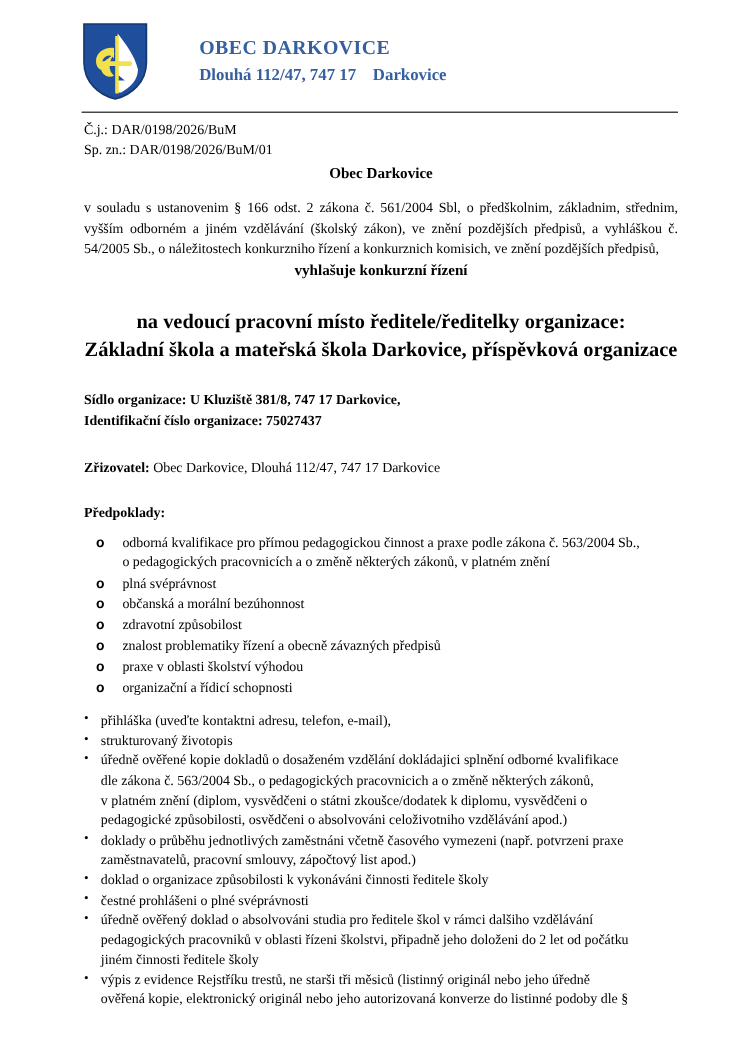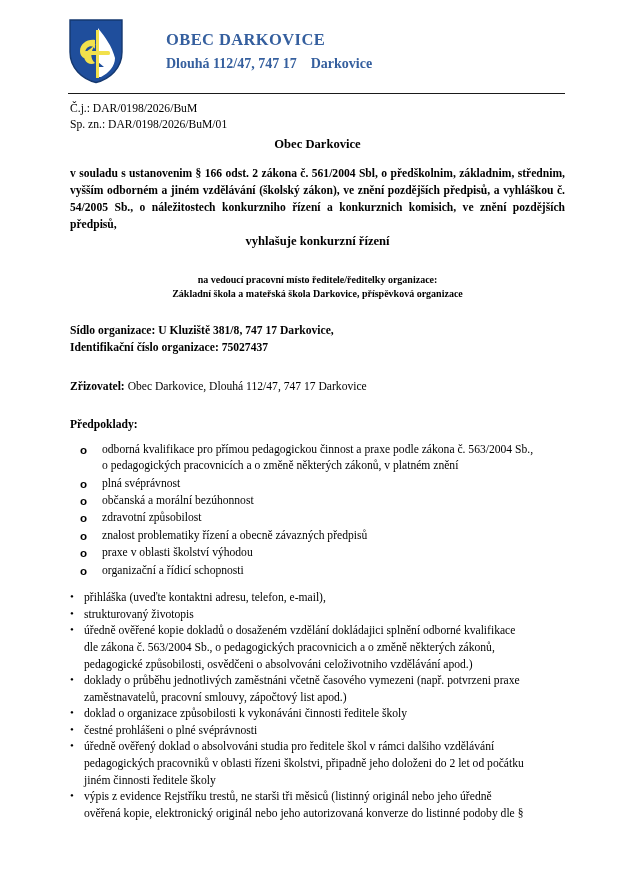--- a/index.html
+++ b/index.html
@@ -86,29 +86,28 @@
 
   .subject {
     margin-top: 2px;
     font-size: 12.6px;
   }
 
   .para {
     margin-top: 13px;
     text-align: justify;
     line-height: 1.45;
-    font-weight: bold;
   }
 
   .heading-1 {
     font-size: 12.6px;
   }
   .heading-2 {
     margin-top: 22px;
-    font-size: 10px;
+    font-size: 17px;
     line-height: 1.42;
   }
 
   .block {
     margin-top: 22px;
     font-weight: bold;
     line-height: 1.45;
   }
   .block.normal-weight { font-weight: normal; }
   .block .lbl { font-weight: bold; }
@@ -251,20 +250,21 @@
         <span class="cont">přihláška (uveďte kontaktni adresu, telefon, e-mail),</span>
       </li>
       <li>
         <span class="bullet">•</span>
         <span class="cont">strukturovaný životopis</span>
       </li>
       <li>
         <span class="bullet">•</span>
         <span class="cont">úředně ověřené kopie dokladů o dosaženém vzdělání dokládajici splnění odborné kvalifikace</span>
         <span class="cont">dle zákona č. 563/2004 Sb., o pedagogických pracovnicich a o změně některých zákonů,</span>
+        <span class="cont">v platném znění (diplom, vysvědčeni o státni zkoušce/dodatek k diplomu, vysvědčeni o</span>
         <span class="cont">pedagogické způsobilosti, osvědčeni o absolvováni celoživotniho vzdělávání apod.)</span>
       </li>
       <li>
         <span class="bullet">•</span>
         <span class="cont">doklady o průběhu jednotlivých zaměstnáni včetně časového vymezeni (např. potvrzeni praxe</span>
         <span class="cont">zaměstnavatelů, pracovní smlouvy, zápočtový list apod.)</span>
       </li>
       <li>
         <span class="bullet">•</span>
         <span class="cont">doklad o organizace způsobilosti k vykonáváni činnosti ředitele školy</span>

